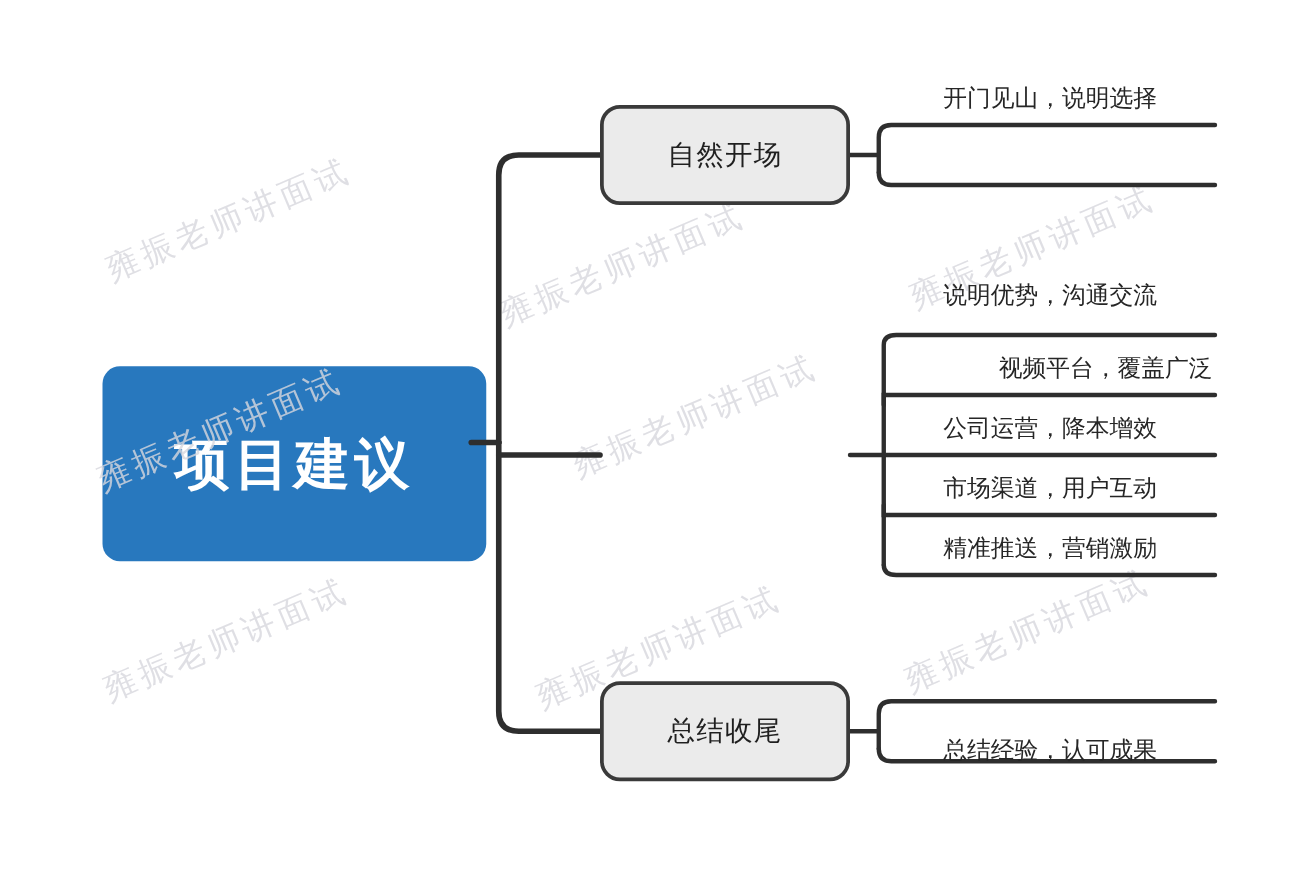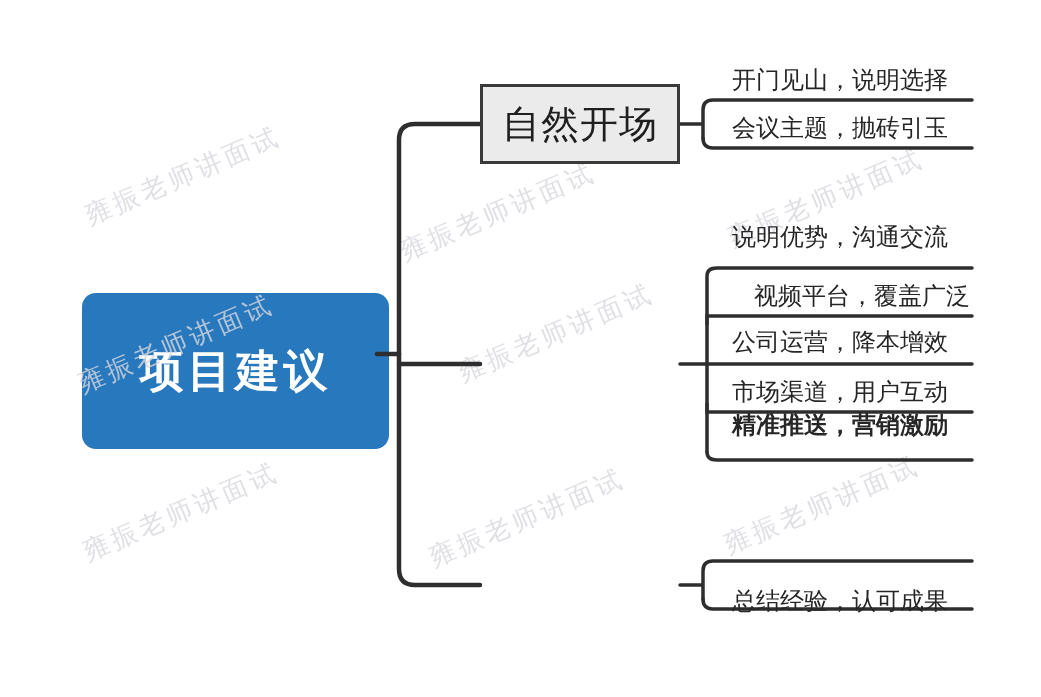--- a/index.html
+++ b/index.html
@@ -19,33 +19,33 @@
   
   .root-node{
     position:absolute;left:82px;top:293px;width:307px;height:156px;z-index:1;
     background:#2878be;border-radius:14px;
     display:flex;align-items:center;justify-content:center;
     color:#ffffff;font-size:44px;font-weight:bold;letter-spacing:4px;
   }
   
   .branch-node{
     position:absolute;left:480px;width:200px;height:80px;z-index:4;
-    background:#ebebeb;border:3px solid #3a3a3a;border-radius:0;
+    background:#ebebeb;border:3px solid #3a3a3a;border-radius:16px;
     box-sizing:border-box;
     display:flex;align-items:center;justify-content:center;
-    color:#1f1f1f;font-size:38px;letter-spacing:1px;
+    color:#1f1f1f;font-size:22px;letter-spacing:1px;
   }
   .branch-1{top:84px;}
   .branch-2{top:324px;}
   .branch-3{top:545px;}
   
   .leaf{
     position:absolute;left:710px;width:260px;height:34px;z-index:4;
     line-height:34px;text-align:center;
-    color:#262626;font-size:24px;white-space:nowrap;
+    color:#262626;font-size:19px;white-space:nowrap;
   }
 </style>
 </head>
 <body>
 
 <div class="canvas">
 
   <svg class="lines" viewBox="0 0 1041 697" xmlns="http://www.w3.org/2000/svg">
     <g fill="none" stroke="#2e2e2e" stroke-width="4.5" stroke-linecap="round">
       <path d="M 377 354 H 399"></path>
@@ -74,25 +74,25 @@
   <div class="wm" style="left:826px;top:198px;">雍振老师讲面试</div>
   <div class="wm" style="left:176px;top:344px;">雍振老师讲面试</div>
   <div class="wm" style="left:556px;top:333px;">雍振老师讲面试</div>
   <div class="wm" style="left:181px;top:512px;">雍振老师讲面试</div>
   <div class="wm" style="left:527px;top:518px;">雍振老师讲面试</div>
   <div class="wm" style="left:822px;top:505px;">雍振老师讲面试</div>
 
   <div class="root-node">项目建议</div>
 
   <div class="branch-node branch-1">自然开场</div>
+  <div class="branch-node branch-3">总结收尾</div>
 
   <div class="leaf" style="top:63px;">开门见山，说明选择</div>
-  <div class="leaf" style="top:111px;">会议主题，抛砖引玉</div>
 
   <div class="leaf" style="top:220px;">说明优势，沟通交流</div>
   <div class="leaf" style="top:279px;text-align:right;">视频平台，覆盖广泛</div>
   <div class="leaf" style="top:327px;font-family:Liberation Mono, monospace;">公司运营，降本增效</div>
   <div class="leaf" style="top:375px;">市场渠道，用户互动</div>
-  <div class="leaf" style="top:408px;font-weight:bold;">精准推送，营销激励</div>
+  <div class="leaf" style="top:423px;">精准推送，营销激励</div>
 
   <div class="leaf" style="top:584px;">总结经验，认可成果</div>
 
 </div>
 
 </body></html>

